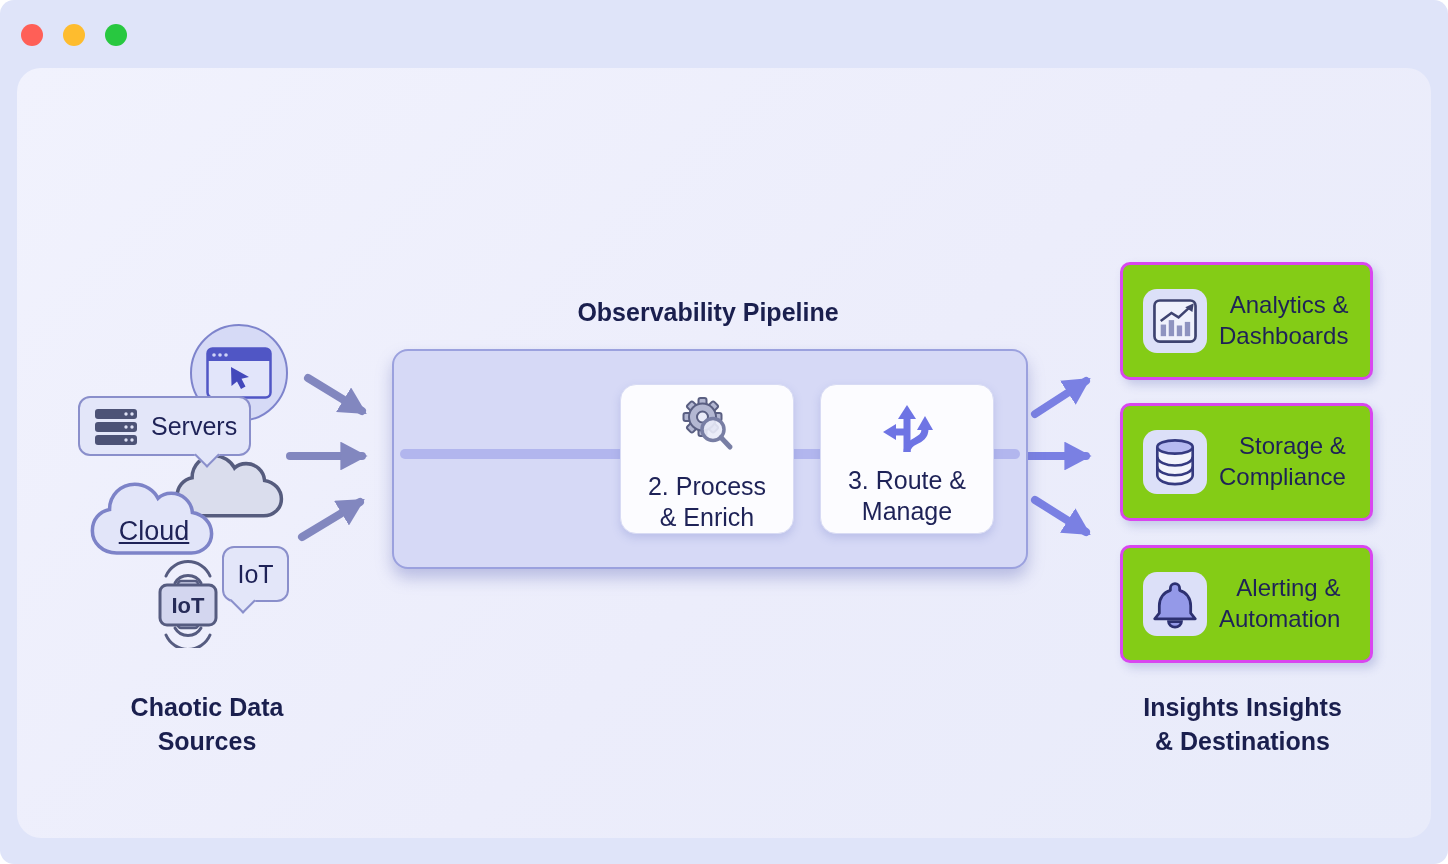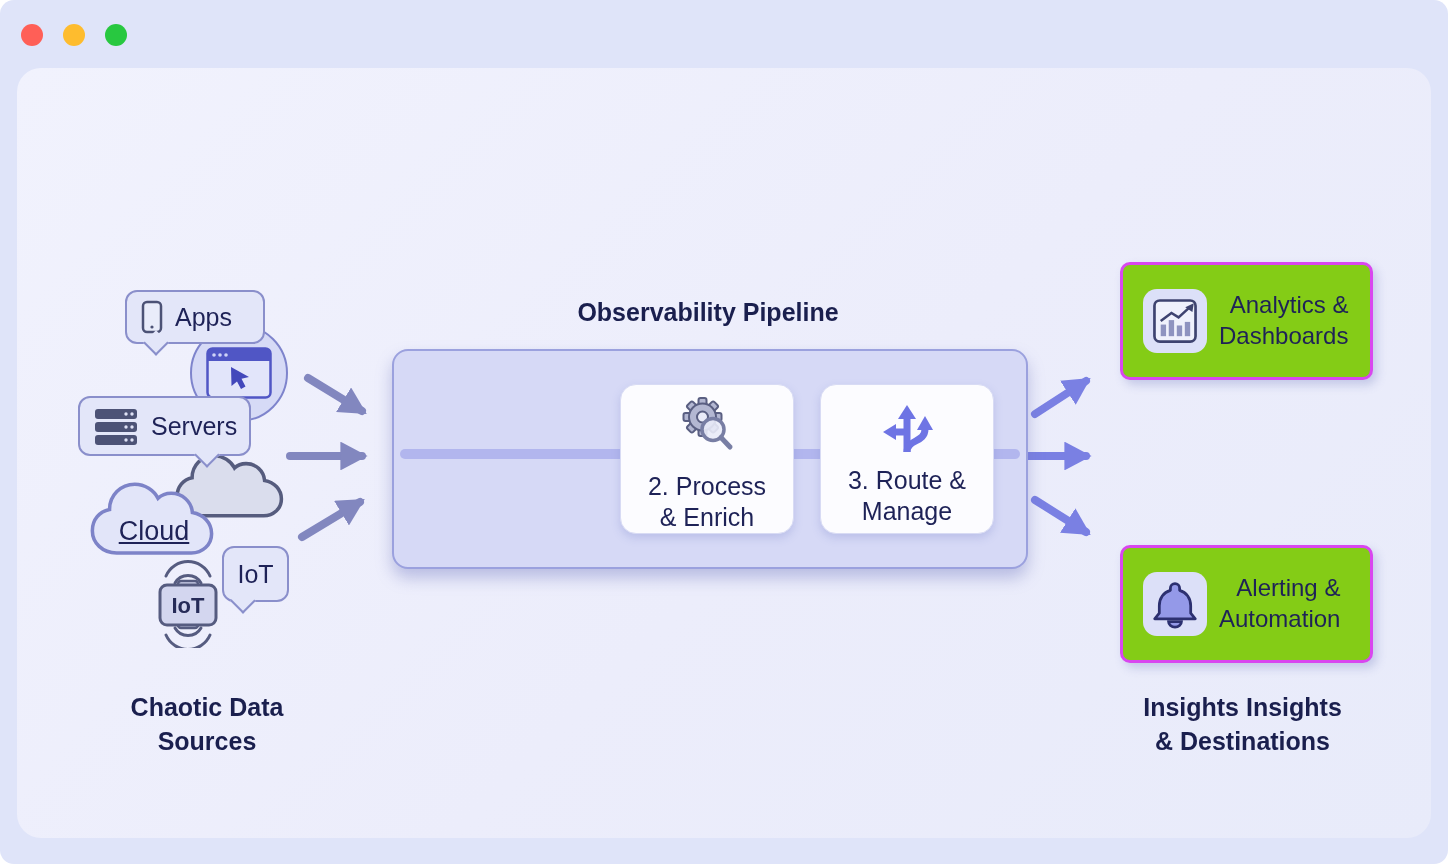--- a/index.html
+++ b/index.html
@@ -107,28 +107,20 @@
     </svg>
   </div>
 
   <div class="cloud-wrap" style="left:88px;top:464px;width:132px;height:96px;">
     <svg width="132" height="96" viewBox="0 0 130 95">
       <path d="M28 88 C14 88 4 78 4 66 C4 55 11 47 21 45 C21 31 32 20 46 20 C56 20 65 26 69 34 C72 31 77 29 82 29 C93 29 102 37 103 48 C114 50 122 58 122 69 C122 80 113 88 102 88 Z" fill="#e2e5f9" stroke="#7d83c8" stroke-width="3.5"></path>
     </svg>
     <div class="cloud-label" style="top:52px;text-decoration:underline;">Cloud</div>
   </div>
 
-  <div class="bubble" style="left:125px;top:290px;width:122px;height:50px;padding-left:14px;gap:12px;">
-    <svg width="22" height="34" viewBox="0 0 22 34">
-      <rect x="2" y="2" width="18" height="30" rx="4" fill="#e9ecfa" stroke="#4c5276" stroke-width="2.5"></rect>
-      <circle cx="11" cy="27" r="1.6" fill="#4c5276"></circle>
-    </svg>
-    <span class="bubble-label">Apps</span>
-    <span class="tail" style="left:20px;"></span>
-  </div>
 
   <div class="bubble" style="left:78px;top:396px;width:156px;height:56px;padding-left:13px;gap:12px;">
     <svg width="46" height="38" viewBox="0 0 46 38">
       <rect x="2" y="2" width="42" height="10" rx="3" fill="#4c5276"></rect>
       <rect x="2" y="15" width="42" height="10" rx="3" fill="#4c5276"></rect>
       <rect x="2" y="28" width="42" height="10" rx="3" fill="#4c5276"></rect>
       <g fill="#dfe2f6">
         <circle cx="33" cy="7" r="1.7"></circle>
           <circle cx="39" cy="7" r="1.7"></circle>
         <circle cx="33" cy="20" r="1.7"></circle>
@@ -228,20 +220,34 @@
         <path d="M12 28 L24 19 L32 24 L44 13" stroke="#3e4370" stroke-width="2.8" fill="none"></path>
         <polygon points="49,8 47.5,18 39.5,12.5" fill="#3e4370"></polygon>
       </svg>
     </div>
     <div class="dest-label">
       <div>Analytics &amp;</div>
       <div>Dashboards</div>
     </div>
   </div>
 
+  <div class="dest-card" style="top:403px;">
+    <div class="dest-icon-box">
+      <svg width="46" height="52" viewBox="0 0 52 58">
+        <path d="M6 12 V44 C6 50 16 54 26 54 C36 54 46 50 46 44 V12" fill="#f2f3fc" stroke="#353a80" stroke-width="3"></path>
+        <path d="M6 23 C6 29 16 33 26 33 C36 33 46 29 46 23" fill="none" stroke="#353a80" stroke-width="3"></path>
+        <path d="M6 34 C6 40 16 44 26 44 C36 44 46 40 46 34" fill="none" stroke="#353a80" stroke-width="3"></path>
+        <ellipse cx="26" cy="12" rx="20" ry="7.5" fill="#b6baf0" stroke="#353a80" stroke-width="3"></ellipse>
+      </svg>
+    </div>
+    <div class="dest-label">
+      <div>Storage &amp;</div>
+      <div>Compliance</div>
+    </div>
+  </div>
 
   <div class="dest-card" style="top:545px;">
     <div class="dest-icon-box">
       <svg width="48" height="52" viewBox="0 0 52 56">
         <path d="M26 6 C28.8 6 31 8.2 31 11 L31 13.2 C38.5 15.3 43 22 43 30 L43 38 L48 44 L4 44 L9 38 L9 30 C9 22 13.5 15.3 21 13.2 L21 11 C21 8.2 23.2 6 26 6 Z" fill="#9499e8" stroke="#2c3070" stroke-width="3" stroke-linejoin="round"></path>
         <path d="M19 47 A7 6 0 0 0 33 47 Z" fill="#9499e8" stroke="#2c3070" stroke-width="3"></path>
       </svg>
     </div>
     <div class="dest-label">
       <div>Alerting &amp;</div>

